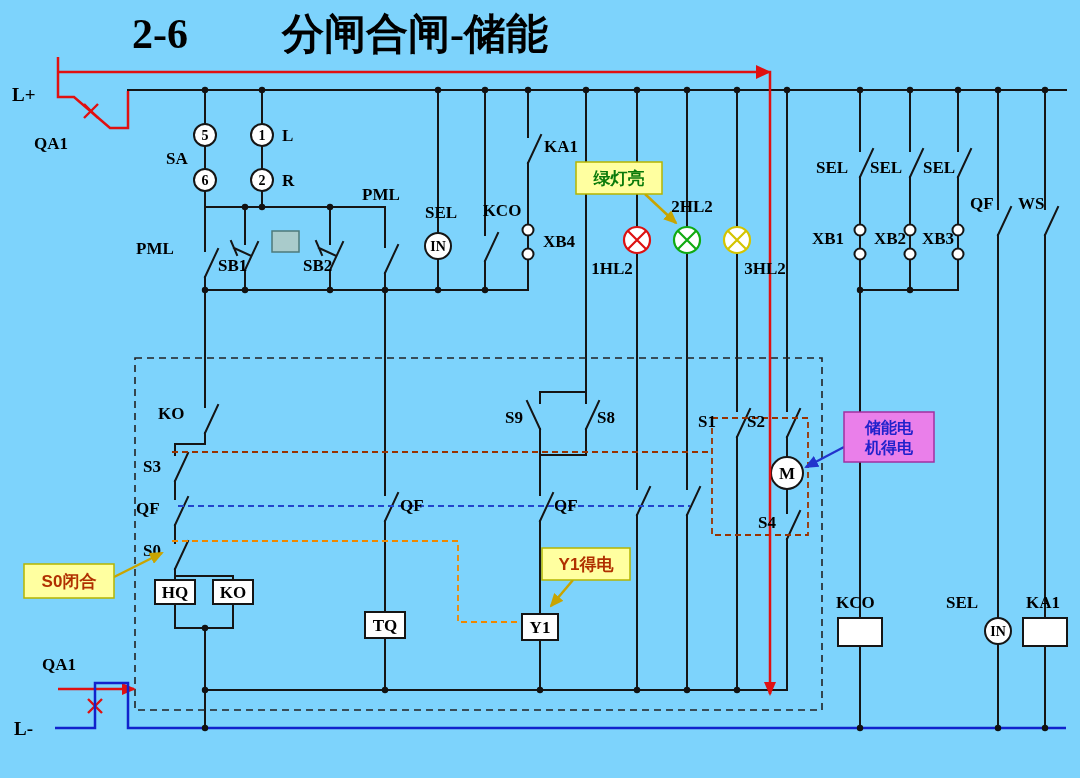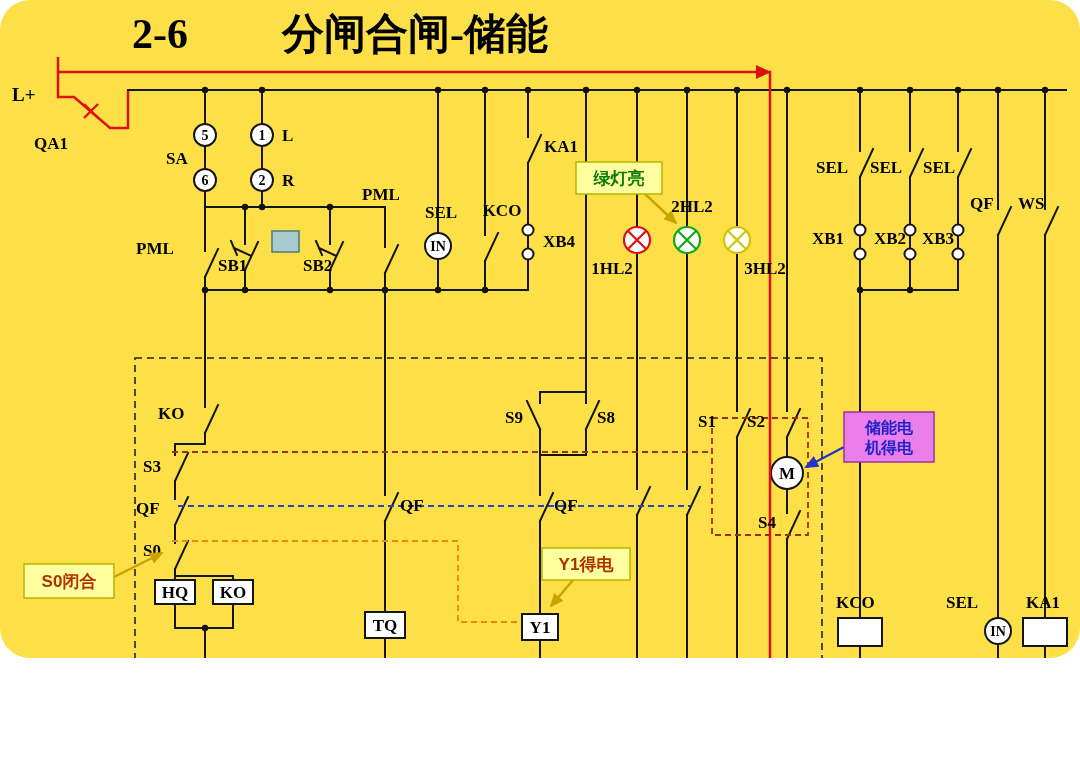--- a/index.html
+++ b/index.html
@@ -1,16 +1,16 @@
 <!DOCTYPE html>
 <html><head>
 <meta charset="utf-8">
 <style>
   html,body{margin:0;padding:0;background:#fff;}
-  .stage{width:1080px;height:658px;background:#fde047;position:relative;font-family:"Liberation Serif",serif;border-radius:30px;}
+  .stage{width:1080px;height:778px;background:#7dd3fc;position:relative;font-family:"Liberation Serif",serif;}
   svg{display:block;}
   text{font-family:"Liberation Serif",serif;}
   .t-title{font-size:42px;font-weight:bold;fill:#000;}
   .t-rail{font-size:19px;font-weight:bold;fill:#000;}
   .t-lbl{font-size:17px;font-weight:bold;fill:#000;}
   .t-sm{font-size:14px;font-weight:bold;fill:#000;}
   .mid{text-anchor:middle;}
   .t-co-green{font-size:17px;font-weight:bold;fill:#0a7a0a;font-family:"Liberation Sans",sans-serif;}
   .t-co-red{font-size:17px;font-weight:bold;fill:#b03000;font-family:"Liberation Sans",sans-serif;}
   .t-co-blue{font-size:16px;font-weight:bold;fill:#2222cc;font-family:"Liberation Sans",sans-serif;}

